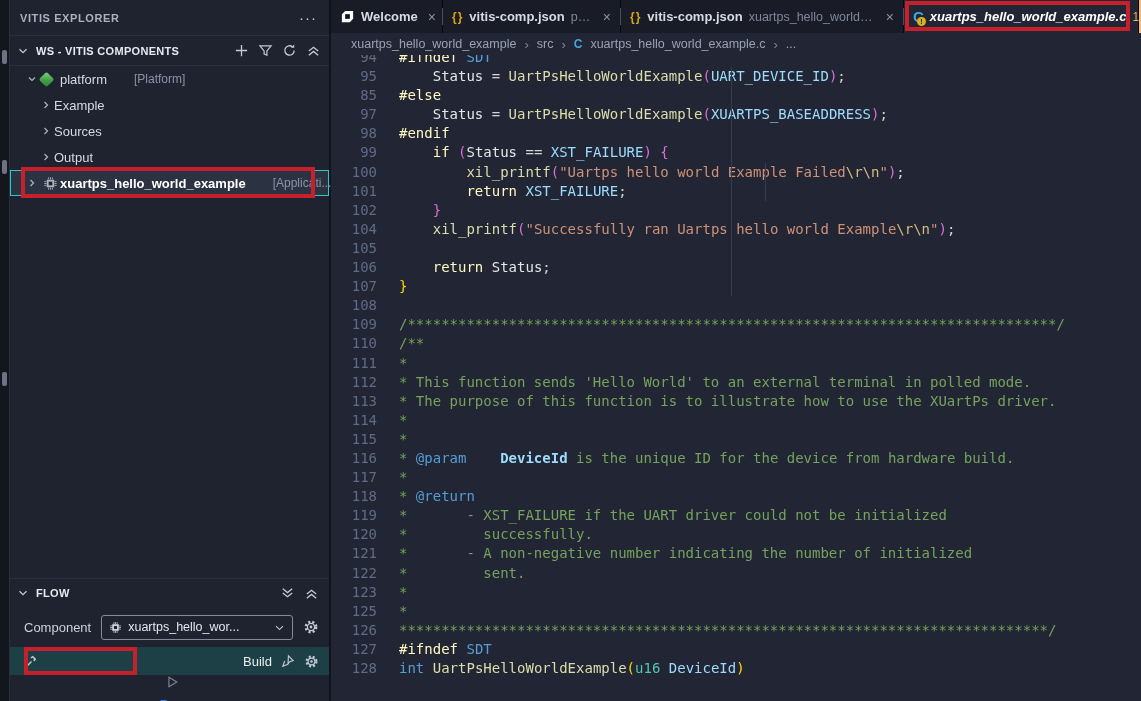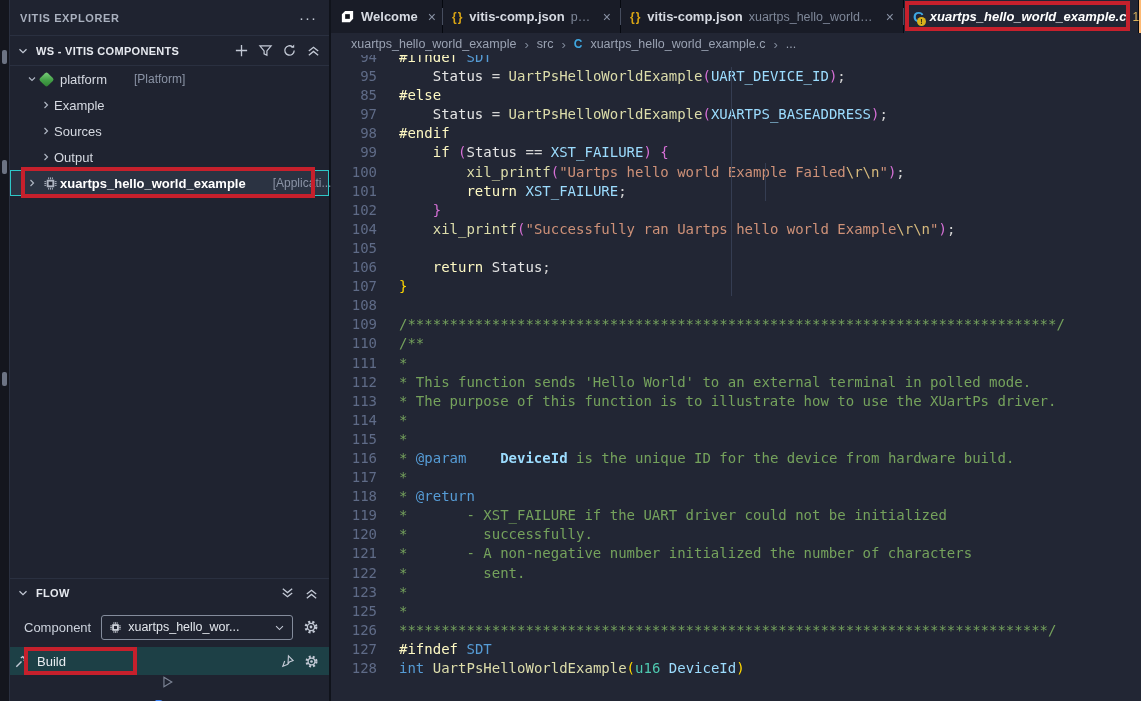--- a/index.html
+++ b/index.html
@@ -39,21 +39,21 @@
   .sb-fill { flex:1; }
 
   
   .flow { flex:none; border-top:1px solid #2a3040; }
   .flow-header { height:28px; display:flex; align-items:center; padding:0 10px 0 6px; gap:4px; }
   .flow-title { color:#e6e9ef; font-size:11px; font-weight:bold; letter-spacing:.3px; flex:1; margin-left:2px; }
   .comp-row { height:40px; display:flex; align-items:center; padding:0 10px 0 14px; gap:10px; }
   .comp-label { color:#ccd2dc; font-size:13px; }
   .comp-select { flex:1; height:25px; border:1px solid #848c9c; border-radius:3px; display:flex; align-items:center; gap:6px; padding:0 7px; color:#e2e6ec; font-size:12.5px; cursor:pointer; min-width:0; }
   .comp-select .val { white-space:nowrap; overflow:hidden; flex:1; }
-  .flow-item { height:28px; display:flex; align-items:center; padding:0 10px 0 4px; gap:8px; font-size:13px; color:#e8ecf0; position:relative; cursor:pointer; }
+  .flow-item { height:28px; display:flex; align-items:center; padding:0 10px 0 14px; gap:8px; font-size:13px; color:#e8ecf0; position:relative; cursor:pointer;text-align:right; }
   .flow-item.active { background:#1d4046; }
   .flow-item .fi-label { flex:1; }
   .flow-item.disabled { color:#3b82f6; height:26px;flex-direction:column; }
   .flow-item.disabled .icon { color:#7d8596; }
   .fi-actions { display:flex; gap:9px; }
 
   
   .editor-col { flex:1; display:flex; flex-direction:column; min-width:0; }
   .tabbar { height:33px; flex:none; background:#fdba74; display:flex; position:relative; }
   .tab { display:flex; align-items:center; gap:6px; padding:0 9px; font-size:13px; background:#191c27; color:#d6dae2; position:relative; border-right:1px solid #060910; cursor:pointer; flex:none; }
@@ -346,21 +346,21 @@
           <div class="cline"><span class="lnum">111</span><span class="ltext"><span class="tk-cm">*</span></span></div>
           <div class="cline"><span class="lnum">112</span><span class="ltext"><span class="tk-cm">* This function sends 'Hello World' to an external terminal in polled mode.</span></span></div>
           <div class="cline"><span class="lnum">113</span><span class="ltext"><span class="tk-cm">* The purpose of this function is to illustrate how to use the XUartPs driver.</span></span></div>
           <div class="cline"><span class="lnum">114</span><span class="ltext"><span class="tk-cm">*</span></span></div>
           <div class="cline"><span class="lnum">115</span><span class="ltext"><span class="tk-cm">*</span></span></div>
           <div class="cline"><span class="lnum">116</span><span class="ltext"><span class="tk-cm">* </span><span class="tk-ck">@param</span><span class="tk-cm">    </span><span class="tk-cb">DeviceId</span><span class="tk-cm"> is the unique ID for the device from hardware build.</span></span></div>
           <div class="cline"><span class="lnum">117</span><span class="ltext"><span class="tk-cm">*</span></span></div>
           <div class="cline"><span class="lnum">118</span><span class="ltext"><span class="tk-cm">* </span><span class="tk-ck">@return</span></span></div>
           <div class="cline"><span class="lnum">119</span><span class="ltext"><span class="tk-cm">*       - XST_FAILURE if the UART driver could not be initialized</span></span></div>
           <div class="cline"><span class="lnum">120</span><span class="ltext"><span class="tk-cm">*         successfully.</span></span></div>
-          <div class="cline"><span class="lnum">121</span><span class="ltext"><span class="tk-cm">*       - A non-negative number initialized the number of characters</span></span></div>
+          <div class="cline"><span class="lnum">121</span><span class="ltext"><span class="tk-cm">*       - A non-negative number indicating the number of initialized</span></span></div>
           <div class="cline"><span class="lnum">122</span><span class="ltext"><span class="tk-cm">*         sent.</span></span></div>
           <div class="cline"><span class="lnum">123</span><span class="ltext"><span class="tk-cm">*</span></span></div>
           <div class="cline"><span class="lnum">125</span><span class="ltext"><span class="tk-cm">*</span></span></div>
           <div class="cline"><span class="lnum">126</span><span class="ltext"><span class="tk-cm">*****************************************************************************/</span></span></div>
           <div class="cline"><span class="lnum">127</span><span class="ltext"><span class="tk-pp">#ifndef</span><span class="tk-pl"> </span><span class="tk-kw">SDT</span></span></div>
           <div class="cline"><span class="lnum">128</span><span class="ltext"><span class="tk-kw">int</span><span class="tk-pl"> </span><span class="tk-fn">UartPsHelloWorldExample</span><span class="tk-b1">(</span><span class="tk-ty">u16</span><span class="tk-pl"> </span><span class="tk-var">DeviceId</span><span class="tk-b1">)</span></span></div>
         </div>
     </div>
 
   </div>

